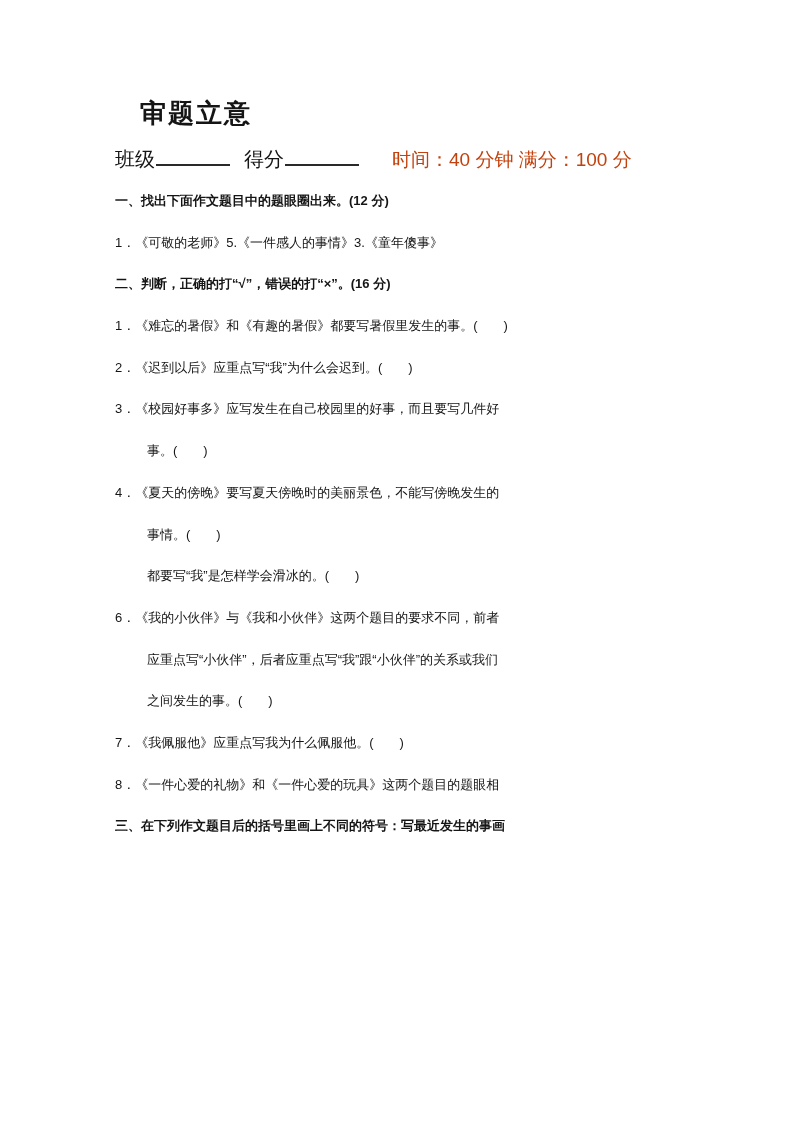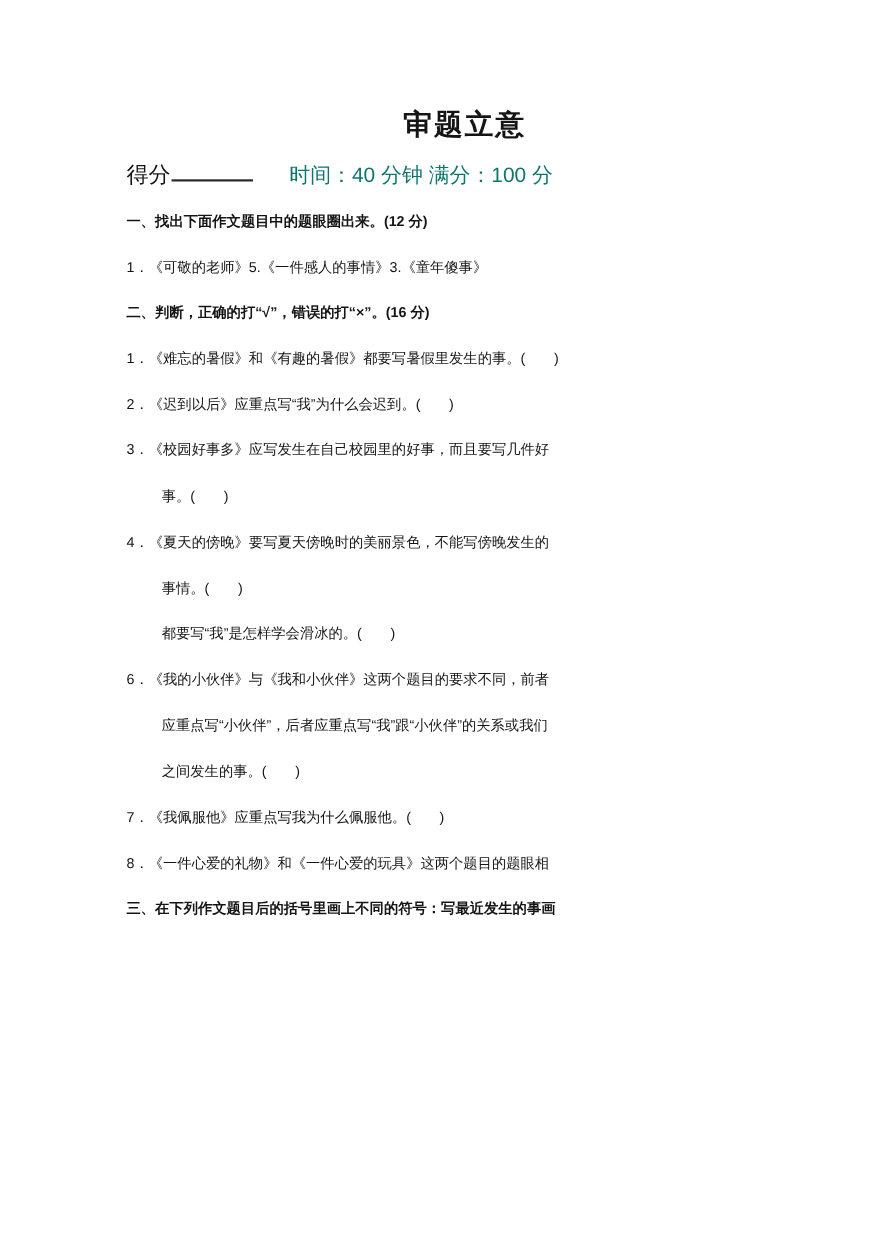--- a/index.html
+++ b/index.html
@@ -17,21 +17,21 @@
     overflow: hidden;
   }
   .content {
     padding: 92px 113px 0 115px; 
   }
   .title {
     height: 42px;
     line-height: 42px;
     font-size: 26px;
     font-weight: 700;
-    text-align: center;
+    text-align: left;
     letter-spacing: 2px;
     transform: translateX(25px);
     white-space: nowrap;
   }
   .meta-row {
     display: flex;
     align-items: baseline;
     height: 42px;
     line-height: 42px;
     margin-top: 4px;
@@ -65,24 +65,28 @@
 </head>
 <body>
 
 <div class="sheet">
   <div class="content">
 
     <div class="title">审题立意</div>
 
     <div class="meta-row">
       <span class="meta-field">
+        <span class="meta-label">班级</span>
+        <span class="meta-blank"></span>
+      </span>
+      <span class="meta-field">
         <span class="meta-label">得分</span>
         <span class="meta-blank"></span>
       </span>
-      <span class="meta-info" style="color: #0f766e; margin-left: 19px;">时间：40 分钟 满分：100 分</span>
+      <span class="meta-info" style="color: #c2410c; margin-left: 19px;">时间：40 分钟 满分：100 分</span>
     </div>
 
     <div class="body-lines" id="content">
         <div class="line bold">一、找出下面作文题目中的题眼圈出来。(12 分)</div>
         <div class="line">1．《可敬的老师》5.《一件感人的事情》3.《童年傻事》</div>
         <div class="line bold">二、判断，正确的打“√”，错误的打“×”。(16 分)</div>
         <div class="line">1．《难忘的暑假》和《有趣的暑假》都要写暑假里发生的事。(　　)</div>
         <div class="line">2．《迟到以后》应重点写“我”为什么会迟到。(　　)</div>
         <div class="line">3．《校园好事多》应写发生在自己校园里的好事，而且要写几件好</div>
         <div class="line indent">事。(　　)</div>

